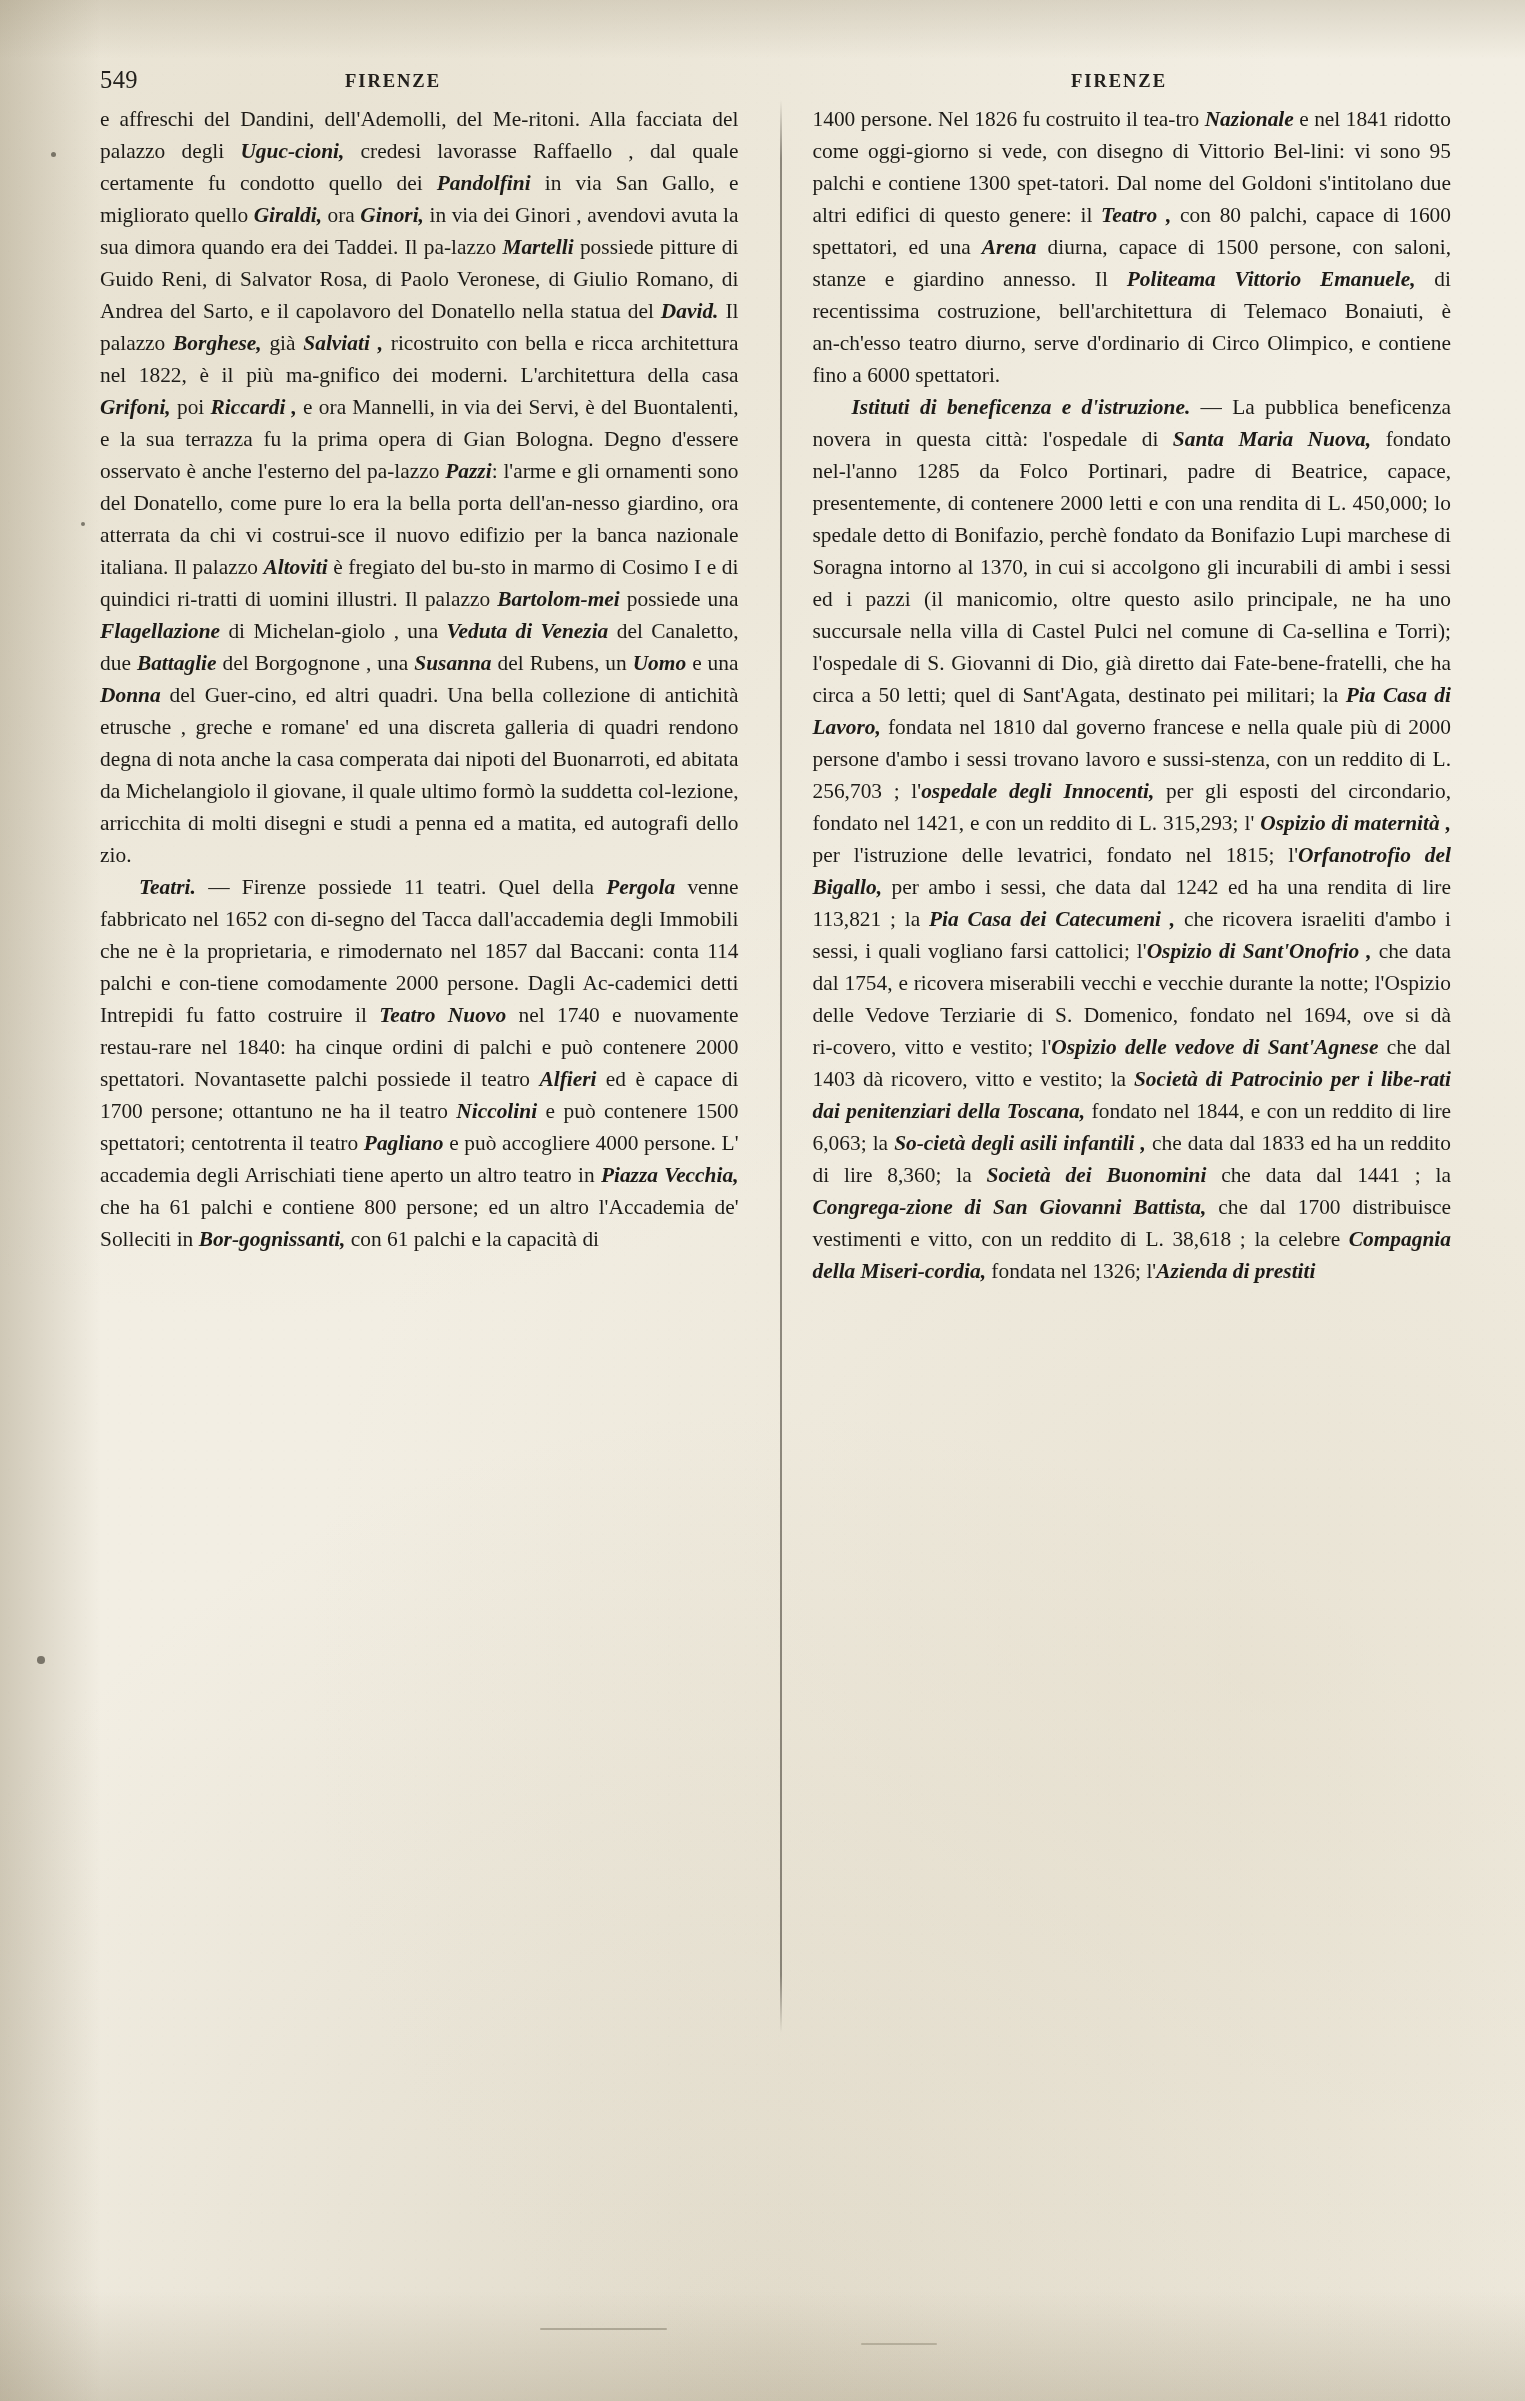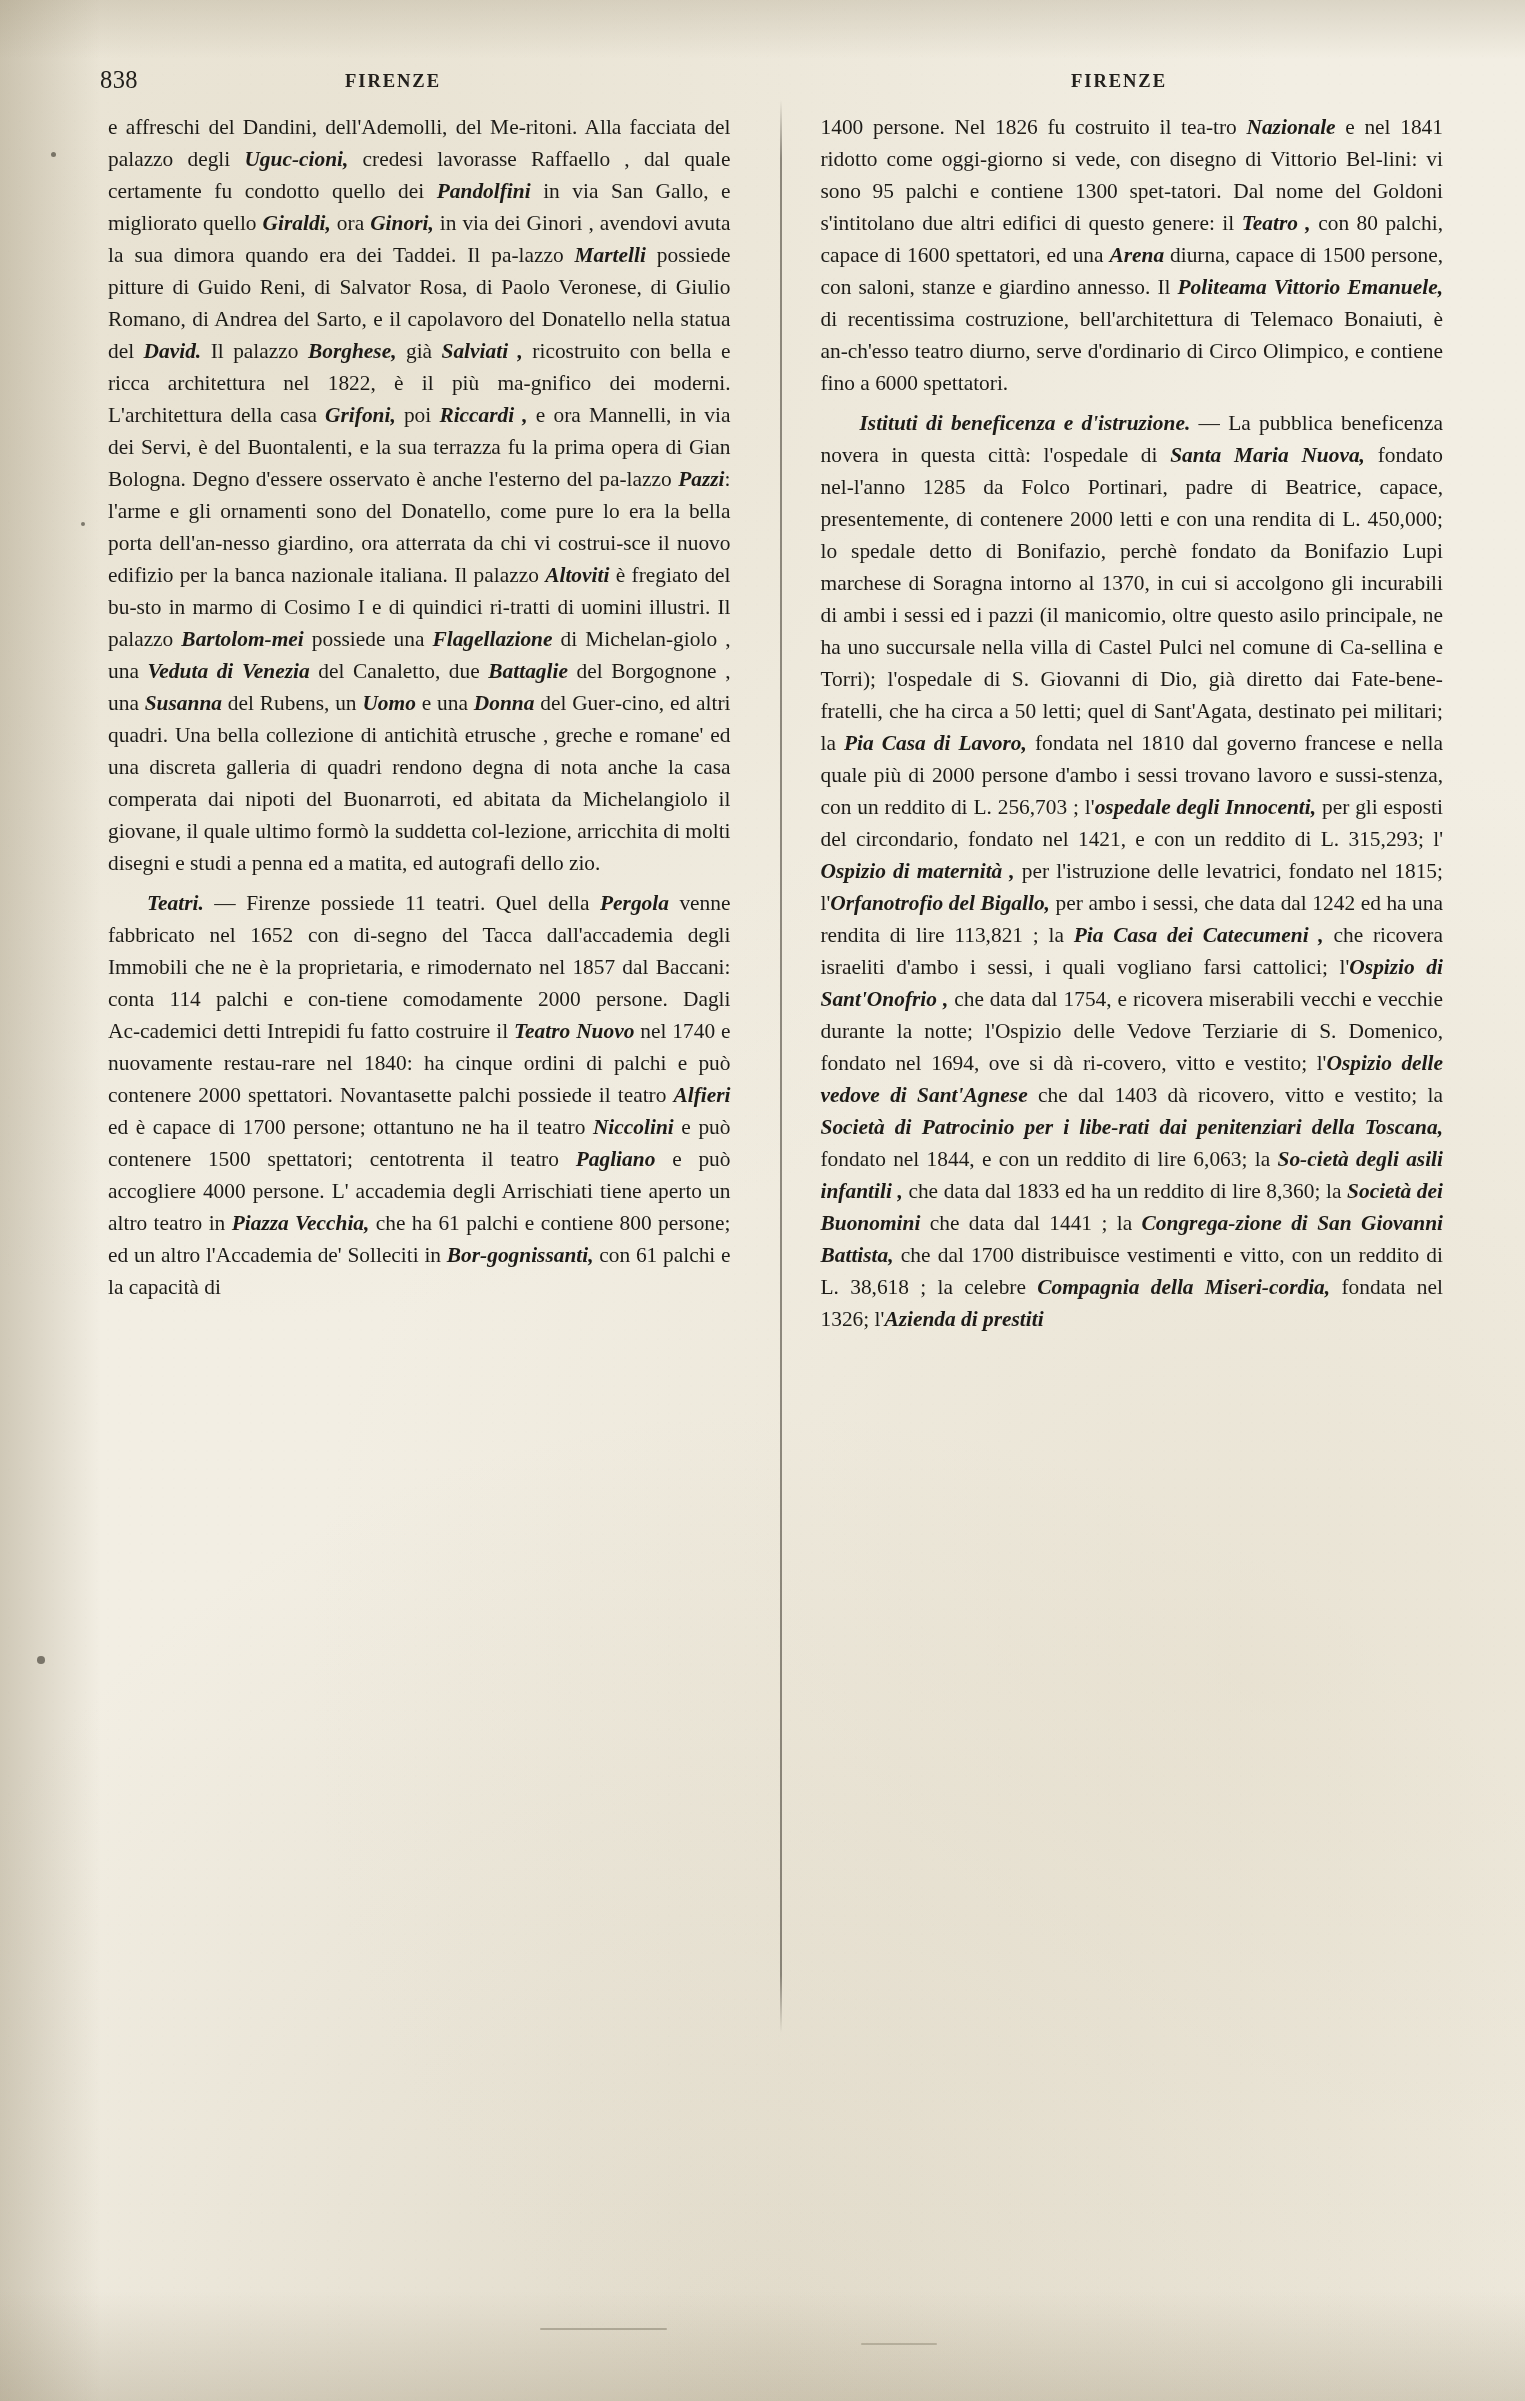--- a/index.html
+++ b/index.html
@@ -114,21 +114,21 @@
   .rule {
     position: absolute;
     left: 680px;
     top: -3.4px;
     width: 1.7px;
     height: 1933px;
     background: linear-gradient(to bottom, rgba(60,55,45,0.0) 0%, rgba(60,55,45,0.55) 3%, rgba(60,55,45,0.55) 97%, rgba(60,55,45,0.0) 100%);
   }
 
   .col p {
-    margin: 8px;
+    margin: 0;
   }
   .col p.indent {
     text-indent: 39px;
   }
   i { font-style: italic; font-weight: bold; }
 
   .ink-dot {
     position: absolute;
     border-radius: 50%;
     background: rgba(40,36,28,0.55);
@@ -156,21 +156,21 @@
 <body>
 
 <div id="page">
   <div id="edge-left"></div>
   <div id="edge-top"></div>
   <div id="edge-bottom"></div>
 
   <div id="content">
 
     <div class="running-head">
-      <div class="folio">838</div>
+      <div class="folio">549</div>
       <div class="head-left">FIRENZE</div>
       <div class="head-right">FIRENZE</div>
     </div>
 
     <div class="columns">
       <div class="rule"></div>
       <div class="col left" id="col-left">
           <p><span>e affreschi del Dandini, dell'Ademolli, del Me‑ritoni. Alla facciata del palazzo degli </span><i>Uguc‑cioni,</i><span> credesi lavorasse Raffaello , dal quale certamente fu condotto quello dei </span><i>Pandolfini</i><span> in via San Gallo, e migliorato quello </span><i>Giraldi,</i><span> ora </span><i>Ginori,</i><span> in via dei Ginori , avendovi avuta la sua dimora quando era dei Taddei. Il pa‑lazzo </span><i>Martelli</i><span> possiede pitture di Guido Reni, di Salvator Rosa, di Paolo Veronese, di Giulio Romano, di Andrea del Sarto, e il capolavoro del Donatello nella statua del </span><i>David.</i><span> Il palazzo </span><i>Borghese,</i><span> già </span><i>Salviati ,</i><span> ricostruito con bella e ricca architettura nel 1822, è il più ma‑gnifico dei moderni. L'architettura della casa </span><i>Grifoni,</i><span> poi </span><i>Riccardi ,</i><span> e ora Mannelli, in via dei Servi, è del Buontalenti, e la sua terrazza fu la prima opera di Gian Bologna. Degno d'essere osservato è anche l'esterno del pa‑lazzo </span><i>Pazzi</i><span>: l'arme e gli ornamenti sono del Donatello, come pure lo era la bella porta dell'an‑nesso giardino, ora atterrata da chi vi costrui‑sce il nuovo edifizio per la banca nazionale italiana. Il palazzo </span><i>Altoviti</i><span> è fregiato del bu‑sto in marmo di Cosimo I e di quindici ri‑tratti di uomini illustri. Il palazzo </span><i>Bartolom‑mei</i><span> possiede una </span><i>Flagellazione</i><span> di Michelan‑giolo , una </span><i>Veduta di Venezia</i><span> del Canaletto, due </span><i>Battaglie</i><span> del Borgognone , una </span><i>Susanna</i><span> del Rubens, un </span><i>Uomo</i><span> e una </span><i>Donna</i><span> del Guer‑cino, ed altri quadri. Una bella collezione di antichità etrusche , greche e romane' ed una discreta galleria di quadri rendono degna di nota anche la casa comperata dai nipoti del Buonarroti, ed abitata da Michelangiolo il giovane, il quale ultimo formò la suddetta col‑lezione, arricchita di molti disegni e studi a penna ed a matita, ed autografi dello zio.</span></p>
           <p class="indent"><i>Teatri.</i><span> — Firenze possiede 11 teatri. Quel della </span><i>Pergola</i><span> venne fabbricato nel 1652 con di‑segno del Tacca dall'accademia degli Immobili che ne è la proprietaria, e rimodernato nel 1857 dal Baccani: conta 114 palchi e con‑tiene comodamente 2000 persone. Dagli Ac‑cademici detti Intrepidi fu fatto costruire il </span><i>Teatro Nuovo</i><span> nel 1740 e nuovamente restau‑rare nel 1840: ha cinque ordini di palchi e può contenere 2000 spettatori. Novantasette palchi possiede il teatro </span><i>Alfieri</i><span> ed è capace di 1700 persone; ottantuno ne ha il teatro </span><i>Niccolini</i><span> e può contenere 1500 spettatori; centotrenta il teatro </span><i>Pagliano</i><span> e può accogliere 4000 persone. L' accademia degli Arrischiati tiene aperto un altro teatro in </span><i>Piazza Vecchia,</i><span> che ha 61 palchi e contiene 800 persone; ed un altro l'Accademia de' Solleciti in </span><i>Bor‑gognissanti,</i><span> con 61 palchi e la capacità di</span></p>
         </div>

